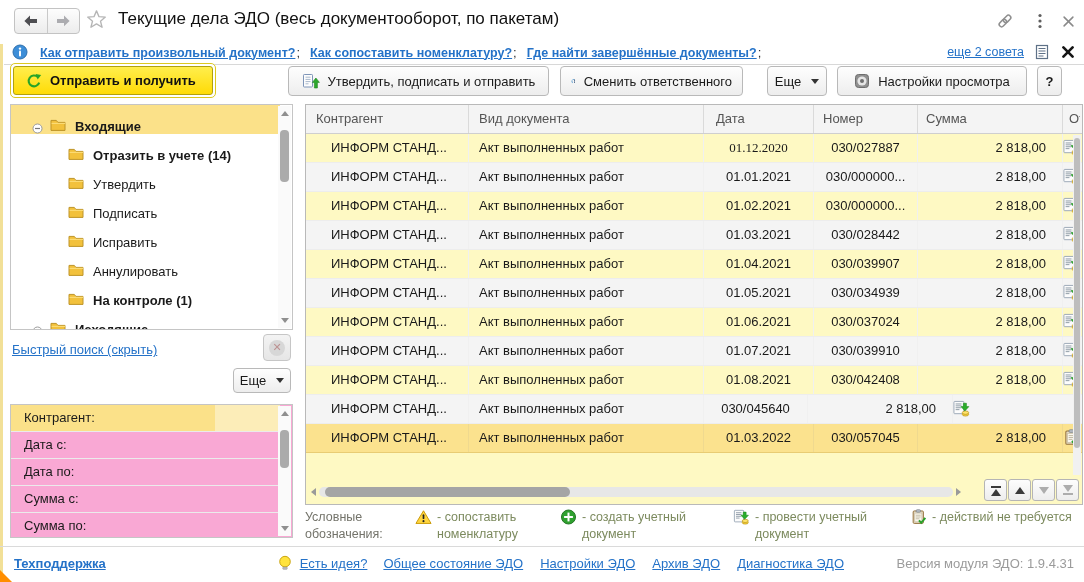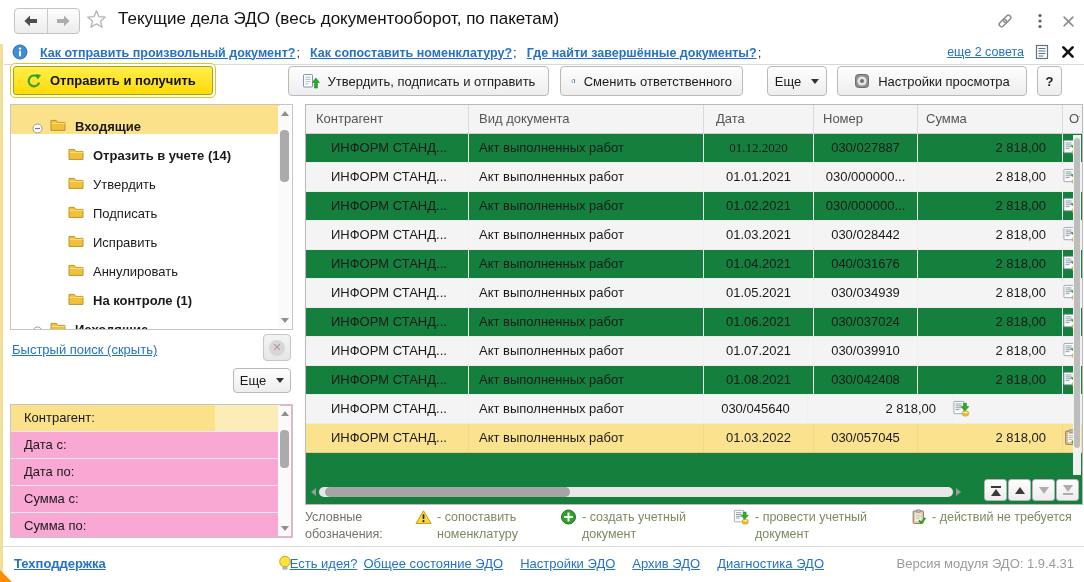--- a/index.html
+++ b/index.html
@@ -66,21 +66,21 @@
   .clear-btn .cc{width:16px;height:16px;border-radius:50%;background:#D7D7D7;color:#BC9191;font-size:11px;font-weight:bold;
      display:flex;align-items:center;justify-content:center;line-height:1;}
   .more-sm{position:absolute;left:233px;top:368px;width:58px;height:25px;}
 
   
   .filters{position:absolute;left:10px;top:404px;width:283px;height:134px;border:1px solid #C5C5C5;overflow:hidden;background:#f9a8d4;}
   .frow{height:27px;line-height:26px;padding-left:13px;border-bottom:1px solid #EBEBEB;width:269px;font-size:13px;cursor:pointer;}
   .frow.sel{background:linear-gradient(to right,#FBE189 0,#FBE189 204px,#FCEDB8 204px);}
 
   
-  .grid{position:absolute;left:305px;top:104px;width:778px;height:401px;border:1px solid #B9B9B9;background:#15803d;}
+  .grid{position:absolute;left:305px;top:104px;width:778px;height:401px;border:1px solid #B9B9B9;background:#fef9c3;}
   .ghead{display:flex;height:29px;background:#F4F4F4;border-bottom:1px solid #CFCFCF;}
   .gh{font-size:13px;color:#555;line-height:28px;border-right:1px solid #DADADA;overflow:hidden;white-space:nowrap;}
   .gh:last-child{border-right:none;}
   .grow{display:flex;height:29px;border-bottom:1px solid #EDEDED;cursor:pointer;}
   .grow.stripe{background:#F4F4F4;}
   .grow.sel{background:#FBE28E;border-bottom:1px solid #E8CC74;}
   .gc{line-height:28px;white-space:nowrap;overflow:hidden;font-size:13px;border-right:1px solid #F0F0F0;}
   .grow.sel .gc{border-right-color:#EFD98F;}
   .gc:last-child{border-right:none;}
   .gc .sic{margin-top:5px;}
@@ -104,21 +104,21 @@
   .legend{position:absolute;left:305px;top:509px;width:779px;display:flex;align-items:flex-start;font-size:12.5px;}
   .leg-title{width:110px;color:#73736A;line-height:1.35;}
   .leg-item{display:flex;align-items:flex-start;gap:5px;color:#7C8A5E;line-height:1.35;}
   .leg-item svg{flex:none;margin-top:0px;}
   .leg-item .ltxt{max-width:118px;}
 
   
   .footer{position:absolute;left:0;bottom:0;width:1084px;height:36px;border-top:1px solid #DADADA;
      display:flex;align-items:center;padding:0 10px 2px 14px;}
   .footer .sup{font-weight:bold;font-size:13px;}
-  .footer .fgroup{display:flex;align-items:center;gap:6px;margin-left:172px;}
+  .footer .fgroup{display:flex;align-items:center;gap:16px;margin-left:172px;}
   .footer .fspacer{flex:1;}
   .footer .ver{color:#9B9B9B;font-size:13px;}
 </style>
 </head>
 <body>
 
 <svg width="0" height="0" style="position:absolute">
   <defs>
     <symbol id="sym-folder" viewBox="0 0 16 13">
       <path d="M1 2.4 h5.3 l1.6 2 h7.1 v8 h-14 z" fill="#F2C13C" stroke="#BE9428" stroke-width="1"></path>
@@ -451,21 +451,21 @@
           <div class="gc" style="width: 104px; text-align: center; padding: 0px;">030/028442</div>
           <div class="gc" style="width: 145px; text-align: right; padding: 0px 16px 0px 0px;">2 818,00</div>
           <div class="gc" style="width: 17px; text-align: center;"><svg width="17" height="17" class="sic">
               <use href="#sym-postdoc"></use>
             </svg></div>
         </div>
         <div class="grow">
           <div class="gc" style="width: 163px; text-align: left; padding: 0px 0px 0px 25px;">ИНФОРМ СТАНД...</div>
           <div class="gc" style="width: 235px; text-align: left; padding: 0px 0px 0px 10px;">Акт выполненных работ</div>
           <div class="gc" style="width: 110px; text-align: center; padding: 0px;">01.04.2021</div>
-          <div class="gc" style="width: 104px; text-align: center; padding: 0px;">040/031676</div>
+          <div class="gc" style="width: 104px; text-align: center; padding: 0px;">030/039907</div>
           <div class="gc" style="width: 145px; text-align: right; padding: 0px 16px 0px 0px;">2 818,00</div>
           <div class="gc" style="width: 17px; text-align: center;"><svg width="17" height="17" class="sic">
               <use href="#sym-postdoc"></use>
             </svg></div>
         </div>
         <div class="grow stripe">
           <div class="gc" style="width: 163px; text-align: left; padding: 0px 0px 0px 25px;">ИНФОРМ СТАНД...</div>
           <div class="gc" style="width: 235px; text-align: left; padding: 0px 0px 0px 10px;">Акт выполненных работ</div>
           <div class="gc" style="width: 110px; text-align: center; padding: 0px;">01.05.2021</div>
           <div class="gc" style="width: 104px; text-align: center; padding: 0px;">030/034939</div>

